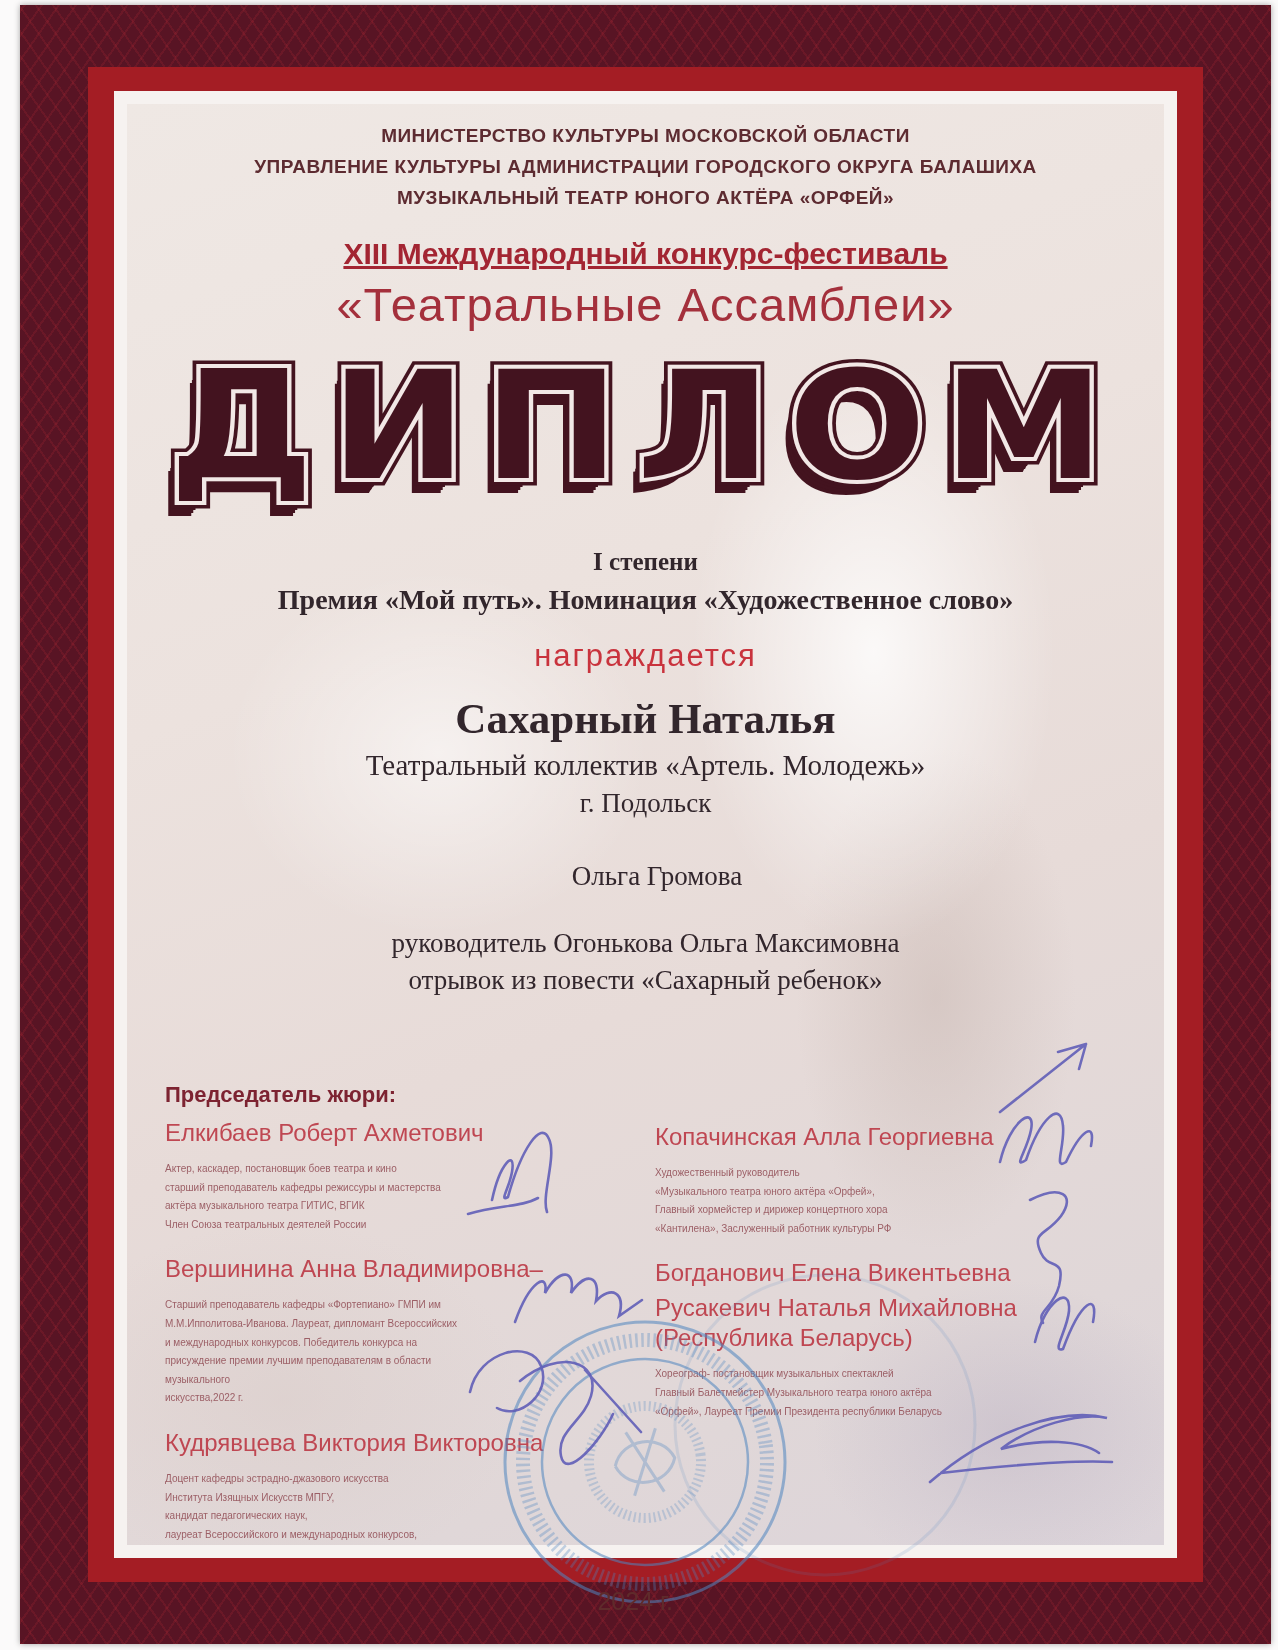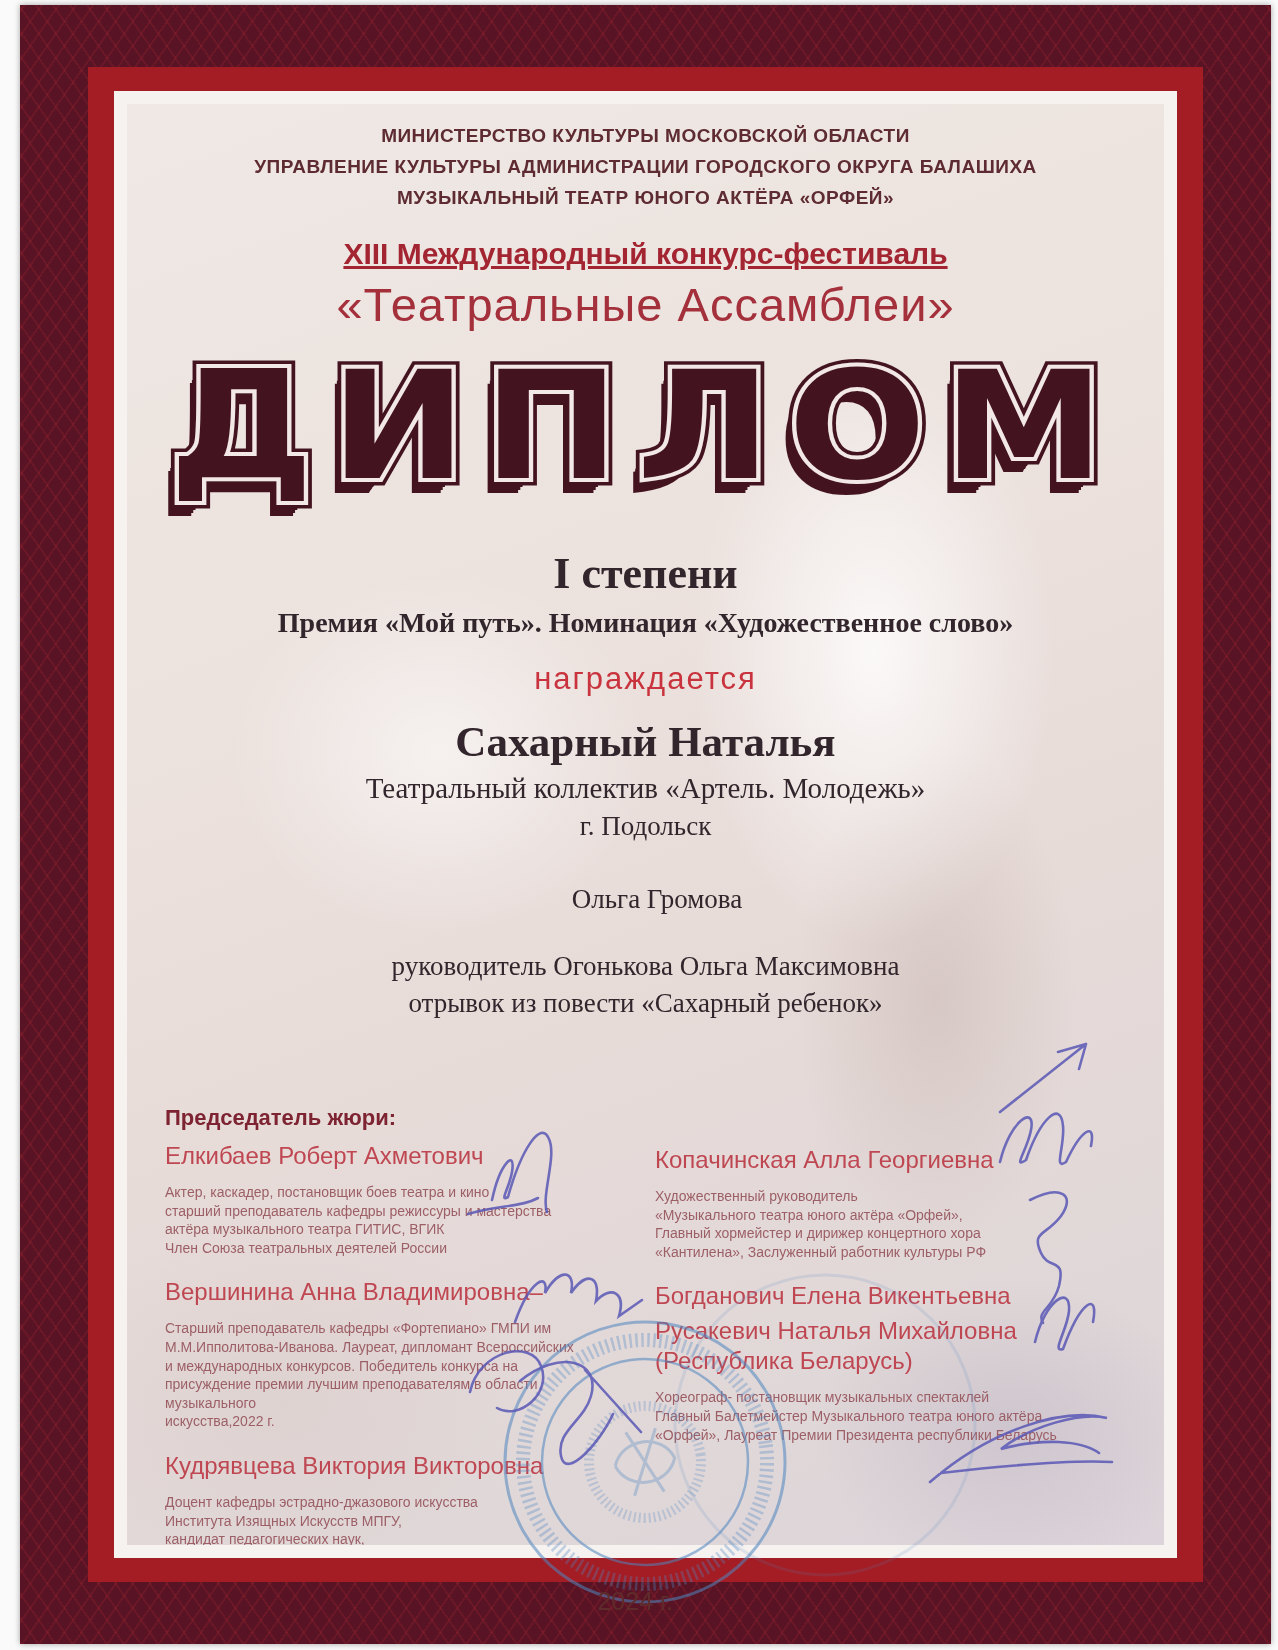--- a/index.html
+++ b/index.html
@@ -57,39 +57,39 @@
     line-height:160px;letter-spacing:16px;white-space:nowrap;
   }
   .diplom-back{
     -webkit-text-stroke:15px #43131f;color:#43131f;
     text-shadow:-2px 3px 0 #43131f,-4px 6px 0 #43131f,-6px 9px 0 #43131f,-8px 12px 0 #43131f,-10px 15px 0 #43131f;
   }
   .diplom-mid{-webkit-text-stroke:8px #f2e8e6;color:#f2e8e6;}
   .diplom-front{color:#43131f;}
 
   .serif{font-family:"Liberation Serif",serif;color:#32262c;}
-  .degree{margin-top:30px;font-size:44px;font-weight:700;}
+  .degree{margin-top:30px;font-size:25px;font-weight:700;}
   .award-line{margin-top:8px;font-size:28px;font-weight:700;}
   .awarded{margin-top:22px;color:#c9333d;font-size:31px;letter-spacing:2px;font-weight:400;}
   .recipient{margin-top:20px;font-size:43px;font-weight:700;}
   .collective{margin-top:6px;font-size:29px;}
   .city{margin-top:6px;font-size:27px;}
   .author{margin-top:42px;font-size:27px;padding-left:23px;}
   .piece{margin-top:6px;font-size:27px;}
   .supervisor{margin-top:36px;font-size:27px;}
 
   
   .jury{display:flex;text-align:left;margin-top:86px;padding:0 26px 0 38px;gap:28px;}
   .jury-col{flex:0 0 auto;}
   .jury-col.left{width:462px;}
   .jury-col.right{width:478px;}
   .jury-role{color:#7d2331;font-weight:700;font-size:22px;margin:0 0 10px 0;}
   .jury-role.second{margin-top:26px;}
   .jury-name{color:#bf4752;font-size:24px;line-height:30px;margin:0 0 5px 0;white-space:pre-line;}
-  .jury-bio{color:#9c5f66;font-size:14px;line-height:18.6px;margin:12px 0 20px 0;white-space:pre-line;font-weight:400;}
+  .jury-bio{color:#9c5f66;font-size:10px;line-height:18.6px;margin:12px 0 20px 0;white-space:pre-line;font-weight:400;}
   .jury-col.right{padding-top:40px;}
 
   .year{position:absolute;left:50%;bottom:34px;transform:translateX(-55%);
     color:#5f2b2b;font-size:25px;font-weight:400;z-index:6;}
 
   
   .ink-overlay{position:absolute;inset:0;z-index:5;pointer-events:none;}
 </style>
 </head>
 <body>

